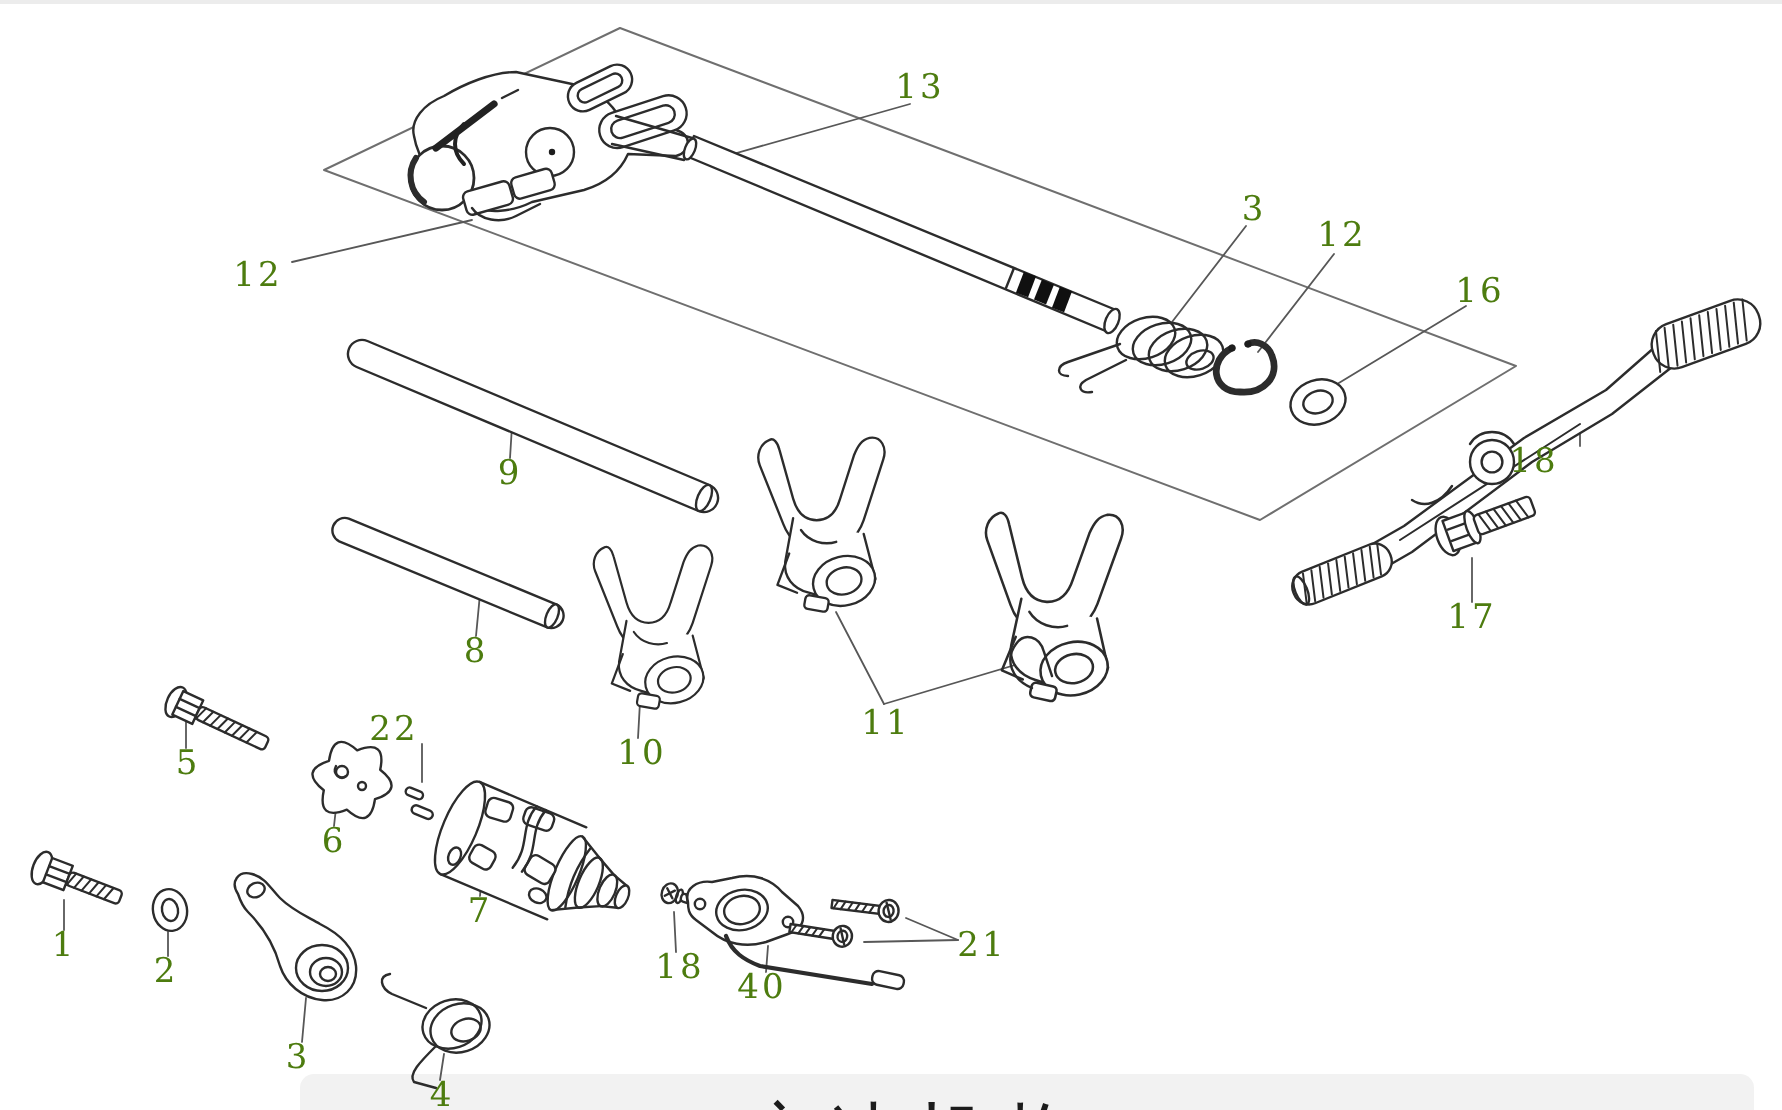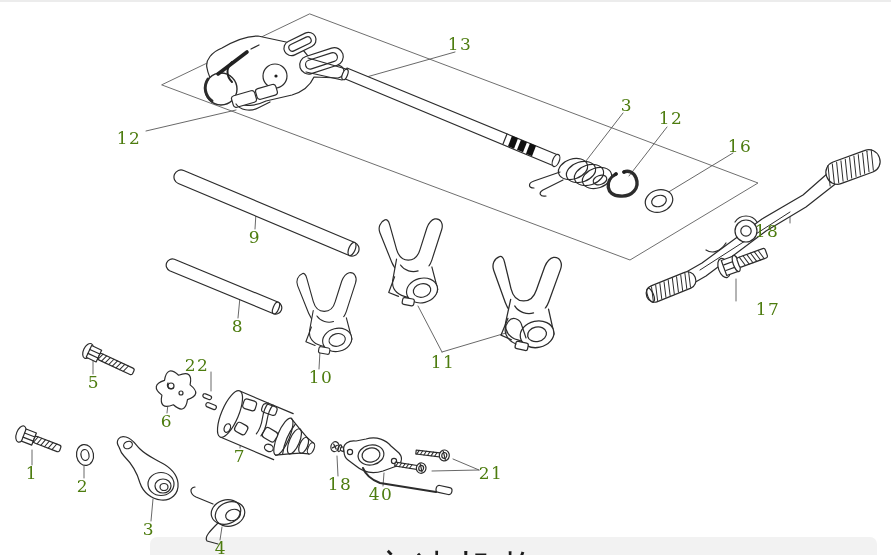--- a/index.html
+++ b/index.html
@@ -370,21 +370,21 @@
   <div class="lbl" style="left:240px;top:456px">7</div>
   <div class="lbl" style="left:238px;top:326px">8</div>
   <div class="lbl" style="left:255px;top:237px">9</div>
   <div class="lbl" style="left:321px;top:377px">10</div>
   <div class="lbl" style="left:443px;top:362px">11</div>
   <div class="lbl" style="left:129px;top:138px">12</div>
   <div class="lbl" style="left:460px;top:44px">13</div>
   <div class="lbl" style="left:627px;top:105px">3</div>
   <div class="lbl" style="left:671px;top:118px">12</div>
   <div class="lbl" style="left:740px;top:146px">16</div>
-  <div class="lbl" style="left:768px;top:309px">17</div>
+  <div class="lbl" style="left:736px;top:309px">17</div>
   <div class="lbl" style="left:767px;top:231px">18</div>
   <div class="lbl" style="left:340px;top:484px">18</div>
   <div class="lbl" style="left:381px;top:494px">40</div>
   <div class="lbl" style="left:491px;top:473px">21</div>
   <div class="lbl" style="left:197px;top:365px">22</div>
 
   <div class="caption">变速机构</div>
 </div>
 
 </body></html>

